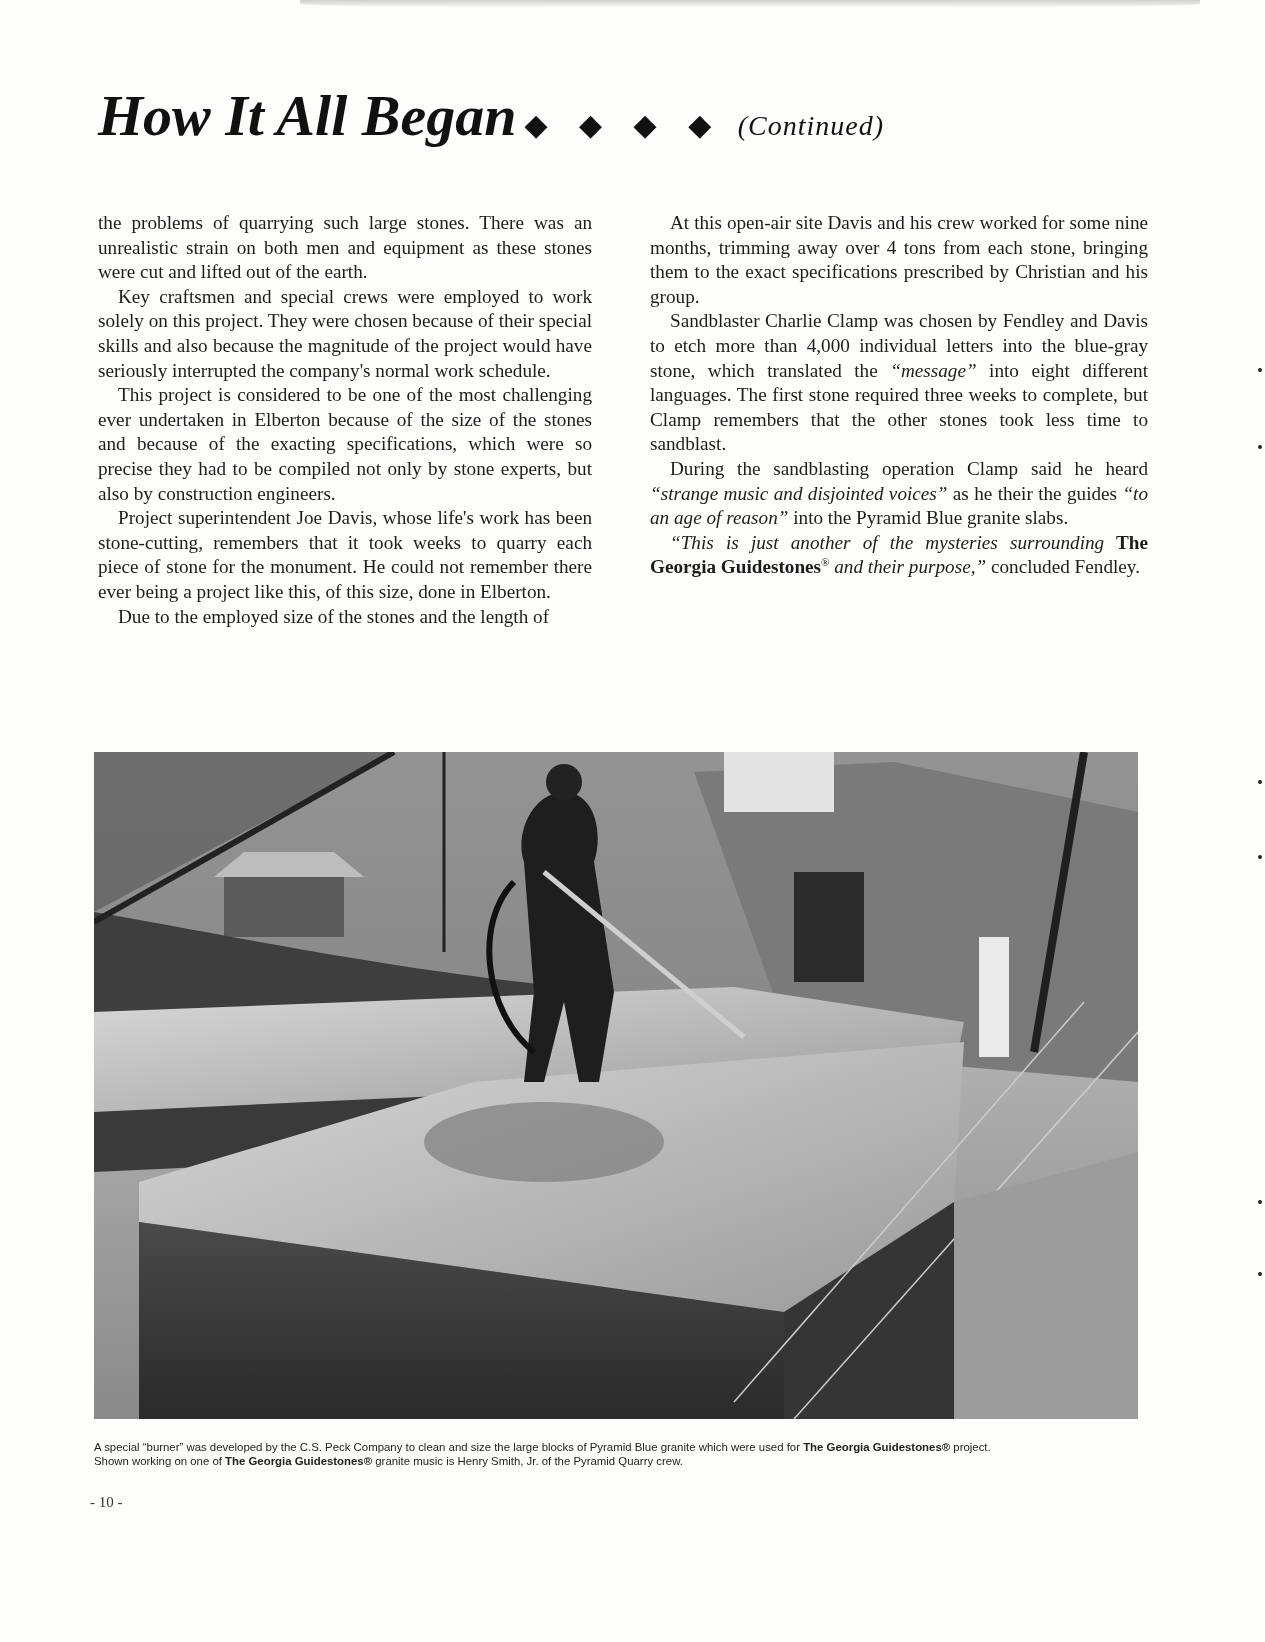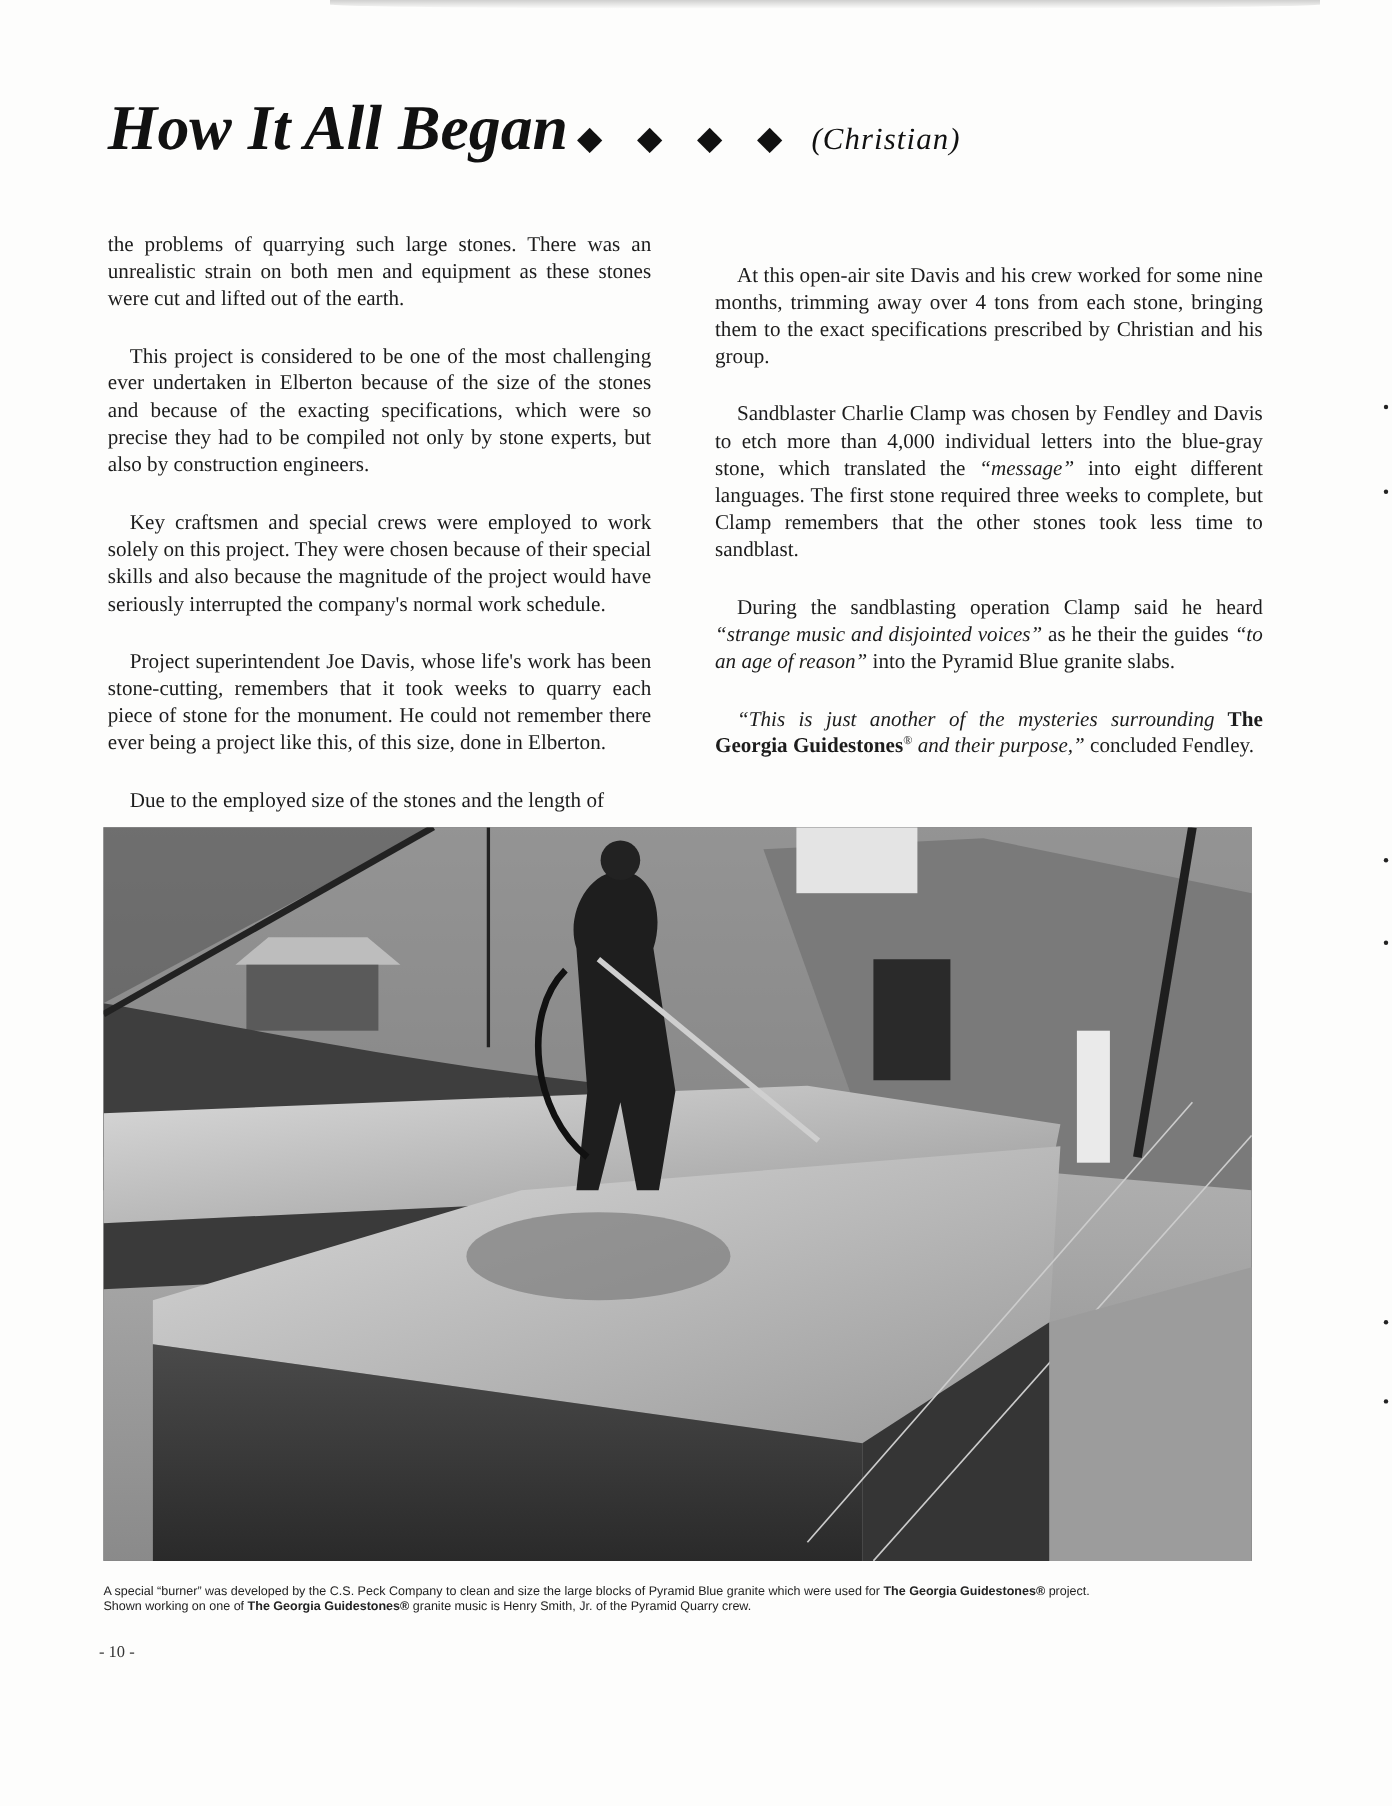--- a/index.html
+++ b/index.html
@@ -24,21 +24,21 @@
   .title .cont { font-size: 28px; font-weight: normal; letter-spacing: 1px; }
   .col {
     position: absolute; top: 211px; width: 494px;
     font-family: "Liberation Serif", "DejaVu Serif", serif;
     font-size: 19.2px; line-height: 24.6px; color: #1c1c1c;
     text-align: justify;
   }
   .col.left { left: 98px; }
   .col.right { left: 650px; width: 498px; }
   .col p { margin: 0; }
-  .col p.indent { text-indent: 20px; margin-top: 28px; }
+  .col p.indent { text-indent: 20px; }
   .col em { font-style: italic; }
   .col b { font-weight: bold; }
   .col sup { font-size: 11px; line-height: 0; }
   .photo {
     position: absolute; left: 94px; top: 752px; width: 1044px; height: 667px;
     overflow: hidden; background: #5a5a5a;
   }
   .photo svg { display: block; width: 100%; height: 100%; }
   .caption {
     position: absolute; left: 94px; top: 1440px; width: 1100px;
@@ -52,27 +52,27 @@
   }
   .edge-mark { position: absolute; left: 1258px; width: 4px; height: 4px; background: #222; border-radius: 50%; }
 </style>
 </head>
 <body>
 
 <div class="top-shadow"></div>
 
 <h1 class="title" style="margin:0;">
   <span>How It All Began</span><span class="dots">◆ ◆ ◆ ◆</span>
-  <span class="cont">(Christian)</span>
+  <span class="cont">(Continued)</span>
 </h1>
 
 <div class="col left">
   <p>the problems of quarrying such large stones. There was an unrealistic strain on both men and equipment as these stones were cut and lifted out of the earth.</p>
+  <p class="indent">Key craftsmen and special crews were employed to work solely on this project. They were chosen because of their special skills and also because the magnitude of the project would have seriously interrupted the company's normal work schedule.</p>
   <p class="indent">This project is considered to be one of the most challenging ever undertaken in Elberton because of the size of the stones and because of the exacting specifications, which were so precise they had to be compiled not only by stone experts, but also by construction engineers.</p>
-  <p class="indent">Key craftsmen and special crews were employed to work solely on this project. They were chosen because of their special skills and also because the magnitude of the project would have seriously interrupted the company's normal work schedule.</p>
   <p class="indent">Project superintendent Joe Davis, whose life's work has been stone-cutting, remembers that it took weeks to quarry each piece of stone for the monument. He could not remember there ever being a project like this, of this size, done in Elberton.</p>
   <p class="indent">Due to the employed size of the stones and the length of</p>
 </div>
 
 <div class="col right">
   <p class="indent">At this open-air site Davis and his crew worked for some nine months, trimming away over 4 tons from each stone, bringing them to the exact specifications prescribed by Christian and his group.</p>
   <p class="indent"><span>Sandblaster Charlie Clamp was chosen by Fendley and Davis to etch more than 4,000 individual letters into the blue-gray stone, which translated the </span><em>“message”</em><span> into eight different languages. The first stone required three weeks to complete, but Clamp remembers that the other stones took less time to sandblast.</span></p>
   <p class="indent"><span>During the sandblasting operation Clamp said he heard </span><em>“strange music and disjointed voices”</em><span> as he their the guides </span><em>“to an age of reason”</em><span> into the Pyramid Blue granite slabs.</span></p>
   <p class="indent"><em>“This is just another of the mysteries surrounding</em><b> The Georgia Guidestones</b><sup>®</sup><em> and their purpose,”</em><span> concluded Fendley.</span></p>
 </div>

